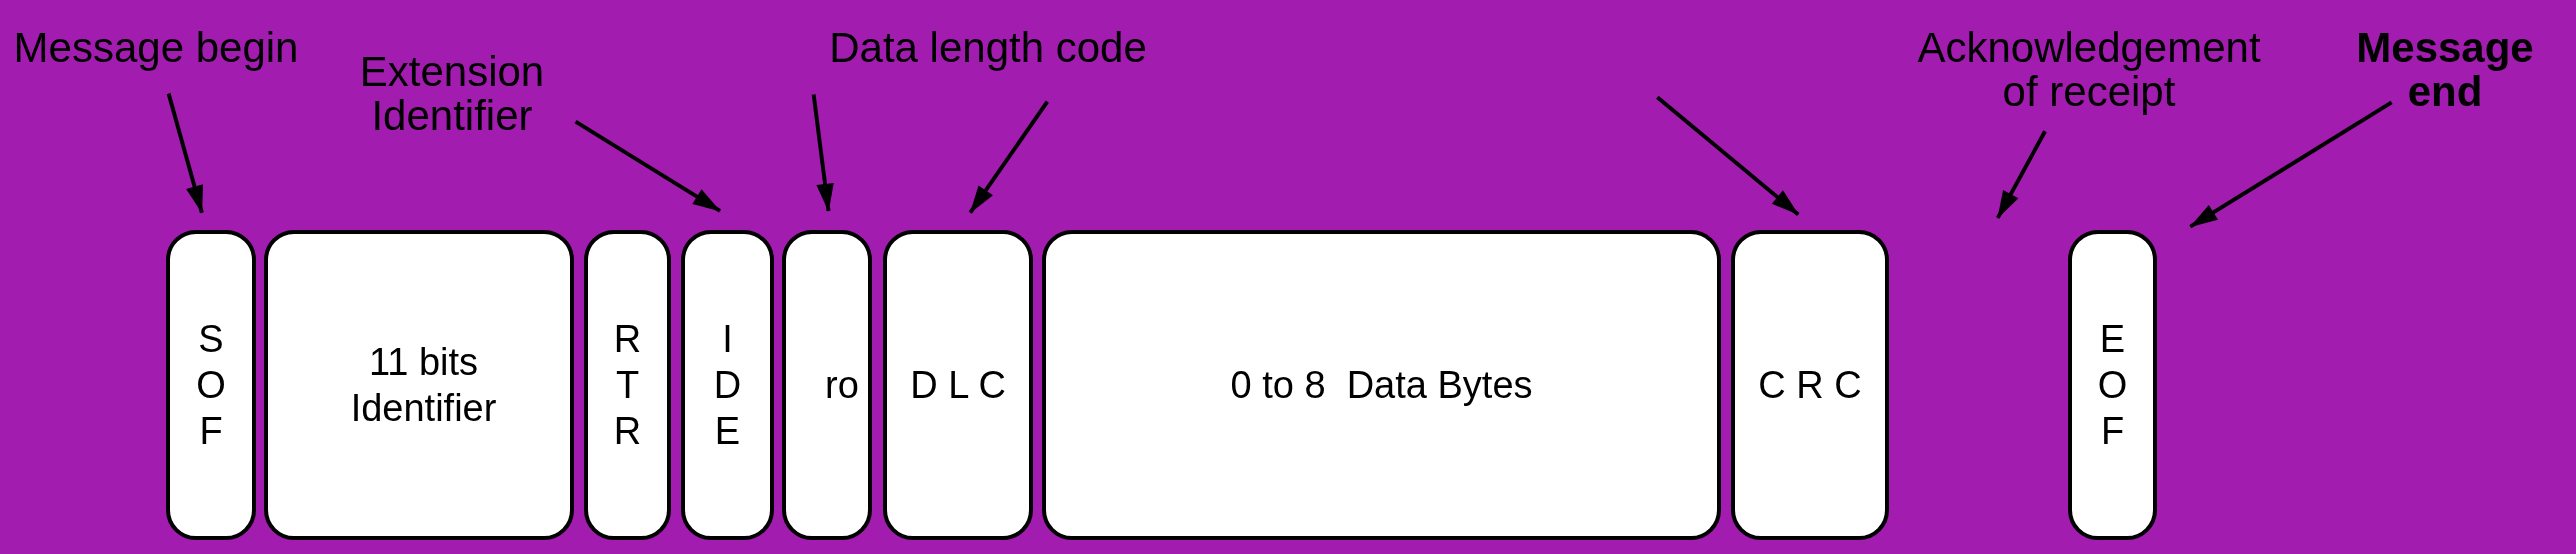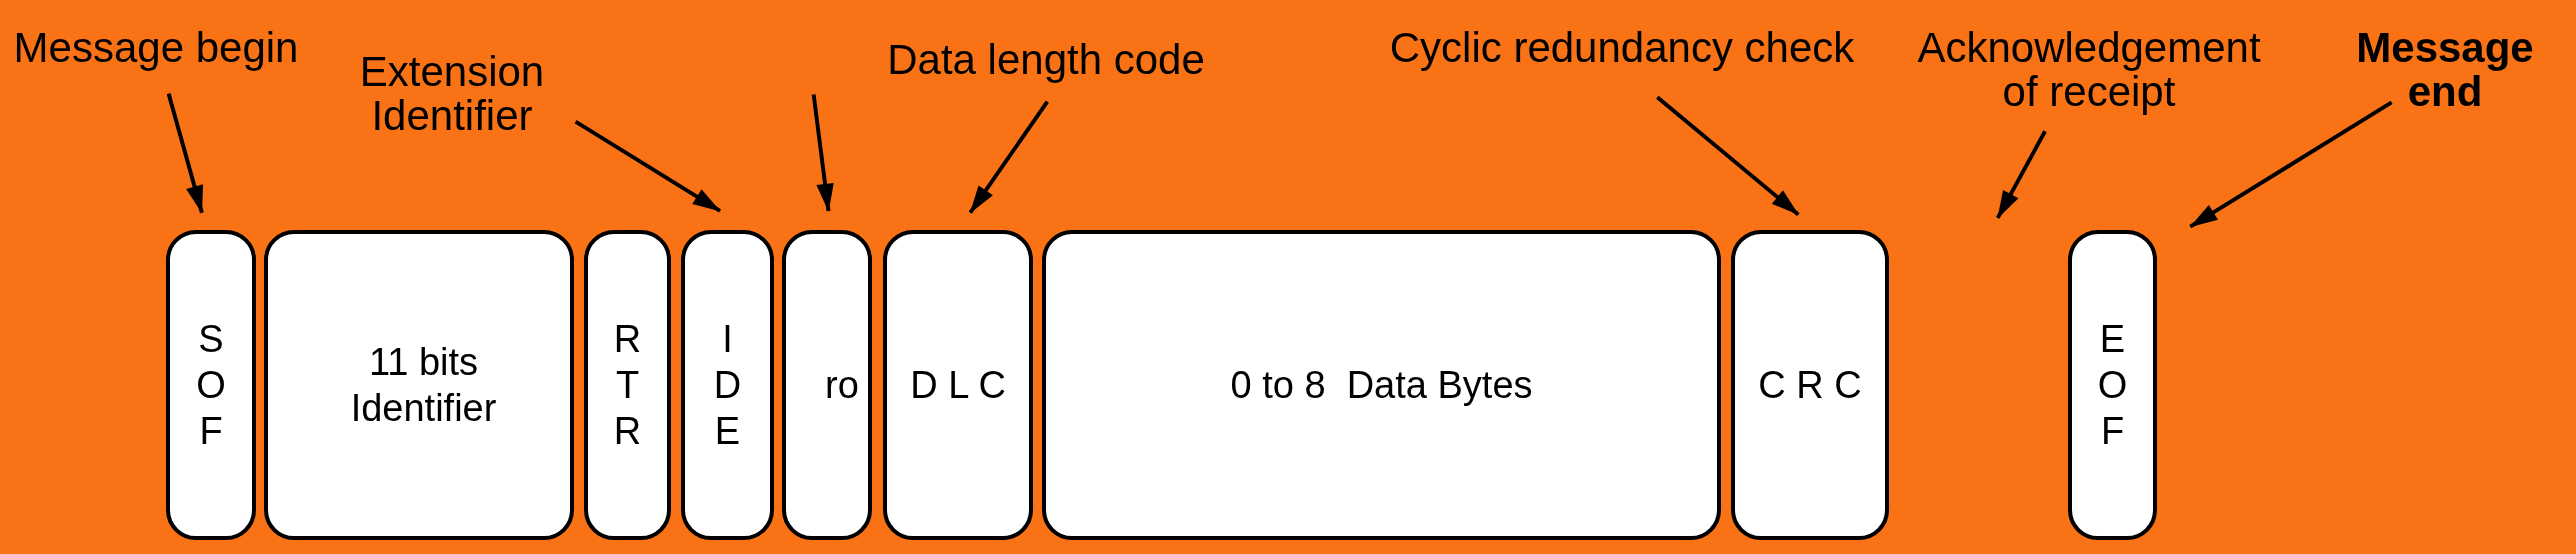--- a/index.html
+++ b/index.html
@@ -1,20 +1,20 @@
 <!DOCTYPE html>
 <html style="font-size:14px"><head>
 <meta charset="utf-8">
 <style>
   html, body { margin: 0; padding: 0; background: #ffffff; }
   .canvas {
     position: relative;
     width: 2576px;
     height: 554px;
-    background: #f97316;
+    background: #a21caf;
     color: #000000;
     font-family: "Liberation Sans", sans-serif;
     overflow: hidden;
   }
 
   
   .fbox {
     position: absolute;
     top: 230px;
     height: 310px;
@@ -49,21 +49,21 @@
     top: 26px;
     transform: translateX(-50%);
     font-size: 42px;
     line-height: 44px;
     text-align: center;
     white-space: pre-wrap;
   }
   #ann-0 { left: 156px;  }
   #ann-1 { left: 452px; margin-top: 24px;  }
   #ann-2 { left: 732px;  }
-  #ann-3 { left: 1046px; margin-top: 12px; }
+  #ann-3 { left: 988px; }
   #ann-4 { left: 1622px; }
   #ann-5 { left: 2089px; }
   #ann-6 { left: 2445px; font-weight: bold; }
 
   .arrows {
     position: absolute;
     left: 0; top: 0;
     width: 2576px;
     height: 554px;
     pointer-events: none;
@@ -75,21 +75,20 @@
 </style>
 </head>
 <body>
 
 <div class="canvas">
 
   <div class="ann" id="ann-0">Message begin</div>
   <div class="ann" id="ann-1">Extension
 Identifier</div>
   <div class="ann" id="ann-3">Data length code</div>
-  <div class="ann" id="ann-4">Cyclic redundancy check</div>
   <div class="ann" id="ann-5">Acknowledgement
 of receipt</div>
   <div class="ann" id="ann-6">Message end</div>
 
   <svg class="arrows" viewBox="0 0 2942 633" xmlns="http://www.w3.org/2000/svg">
     <defs>
       <marker id="ah" viewBox="0 0 34 24" refX="32" refY="12" markerWidth="34" markerHeight="24" markerUnits="userSpaceOnUse" orient="auto">
         <path d="M1,2 L33,12 L1,22 Z" fill="#000000"></path>
       </marker>
     </defs>

